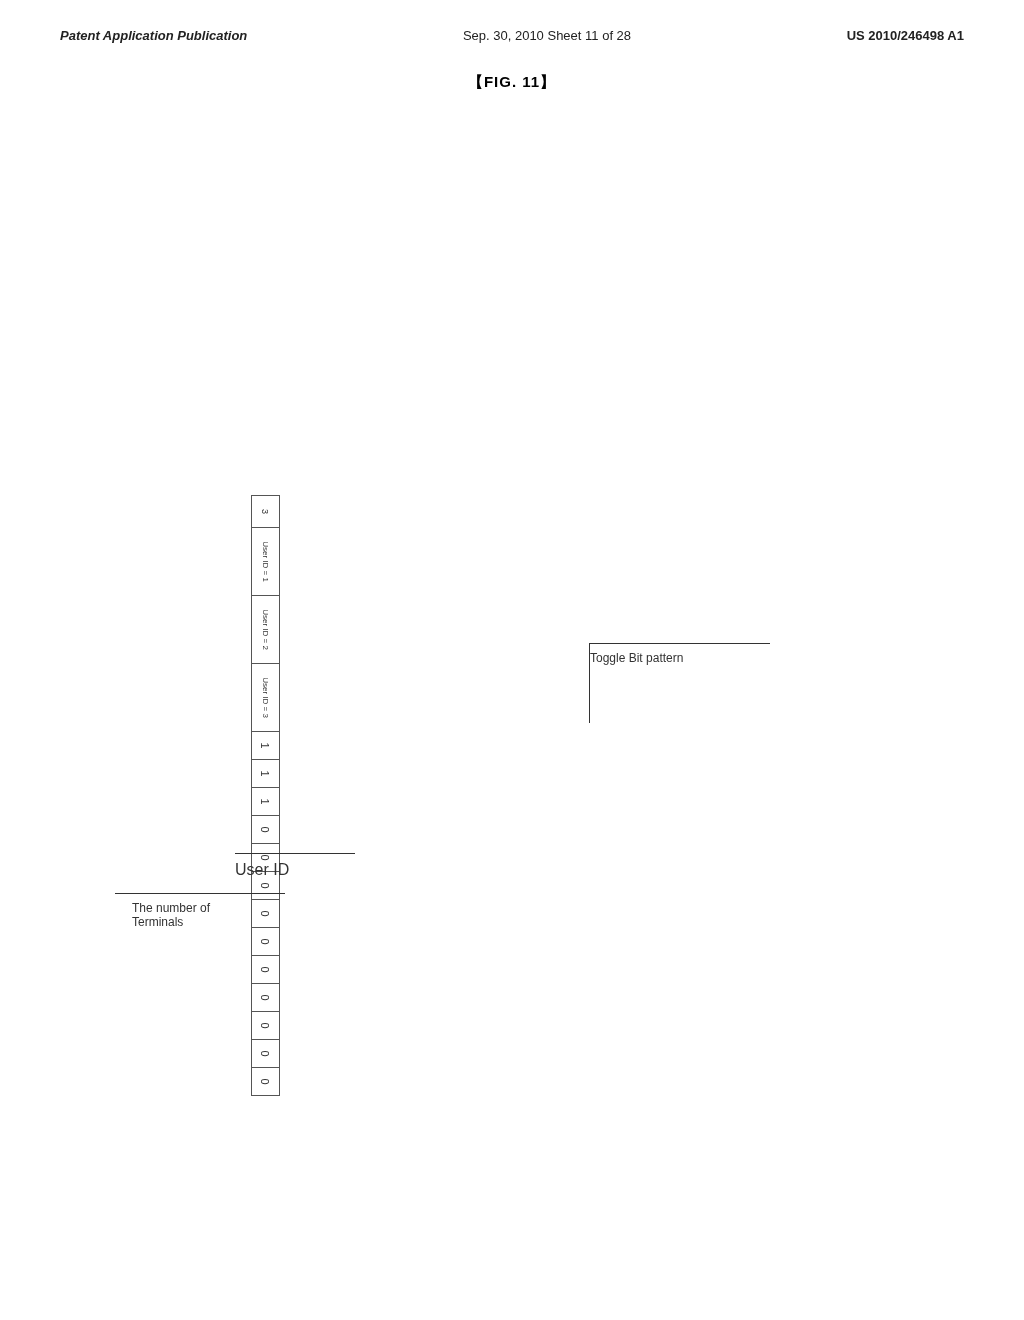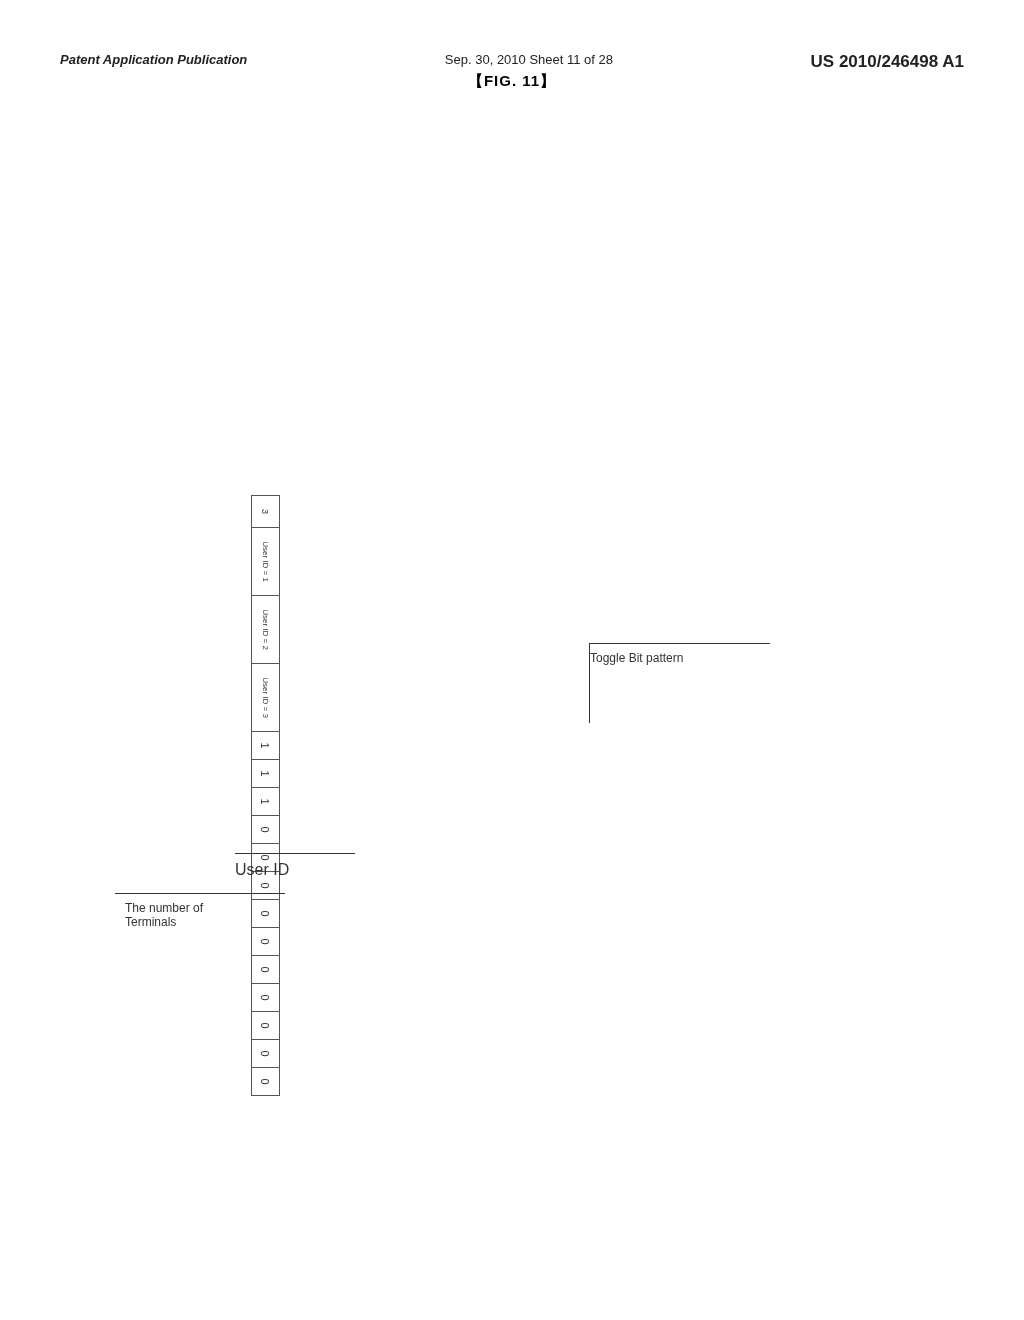--- a/index.html
+++ b/index.html
@@ -10,46 +10,46 @@
       font-family: Arial, Helvetica, sans-serif;
       position: relative;
       overflow: hidden;
     }
 
     .header {
       display: flex;
       justify-content: space-between;
       align-items: flex-start;
       padding: 28px 60px 0 60px;
-      margin-top: 24px;
     }
 
     .header-left {
       font-size: 13px;
       color: #222;
       font-style: italic;
       font-weight: bold;
     }
 
     .header-center {
       font-size: 13px;
       color: #222;
       text-align: right;
     }
 
     .header-right {
-      font-size: 17px;
+      font-size: 13px;
       color: #222;
       font-weight: bold;
     }
 
     .fig-title {
       text-align: center;
       font-size: 15px;
       font-weight: bold;
+      margin-top: 30px;
       letter-spacing: 1px;
     }
 
     table.bit-table {
       border-collapse: collapse;
       font-size: 11px;
       color: #333;
     }
 
     table.bit-table td {
@@ -111,21 +111,21 @@
           <td class="num-cell">0</td>
           <td class="num-cell">0</td>
         </tr>
       </tbody>
     </table>
   </div>
 
   <div style="position:absolute; top: 740px; left: 115px;">
 
     <div style="position:absolute; top:8px; left:0; width:170px; height:1px; background:#333;"></div>
-    <div style="position:absolute; top:16px; left:10px; font-size:12px; color:#333; white-space:nowrap;">The number of<br>Terminals</div>
+    <div style="position:absolute; top:16px; left:17px; font-size:12px; color:#333; white-space:nowrap;">The number of<br>Terminals</div>
   </div>
 
   <div style="position:absolute; top: 700px; left: 235px;">
     <div style="position:absolute; top:8px; left:0; width:120px; height:1px; background:#333;"></div>
     <div style="position:absolute; top:16px; left:0; font-size:16px; color:#333; white-space:nowrap;">User ID</div>
   </div>
 
   <div style="position:absolute; top: 490px; left: 590px;">
     <div style="position:absolute; top:8px; left:-1px; width:1px; height:80px; background:#333;"></div>
     <div style="position:absolute; top:8px; left:0; width:180px; height:1px; background:#333;"></div>

